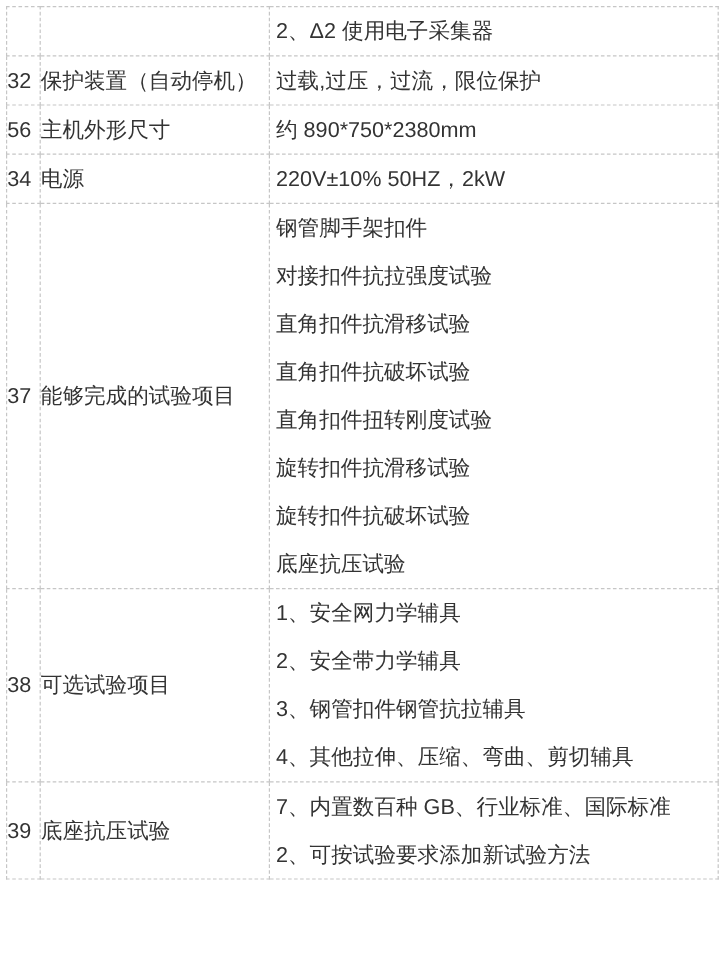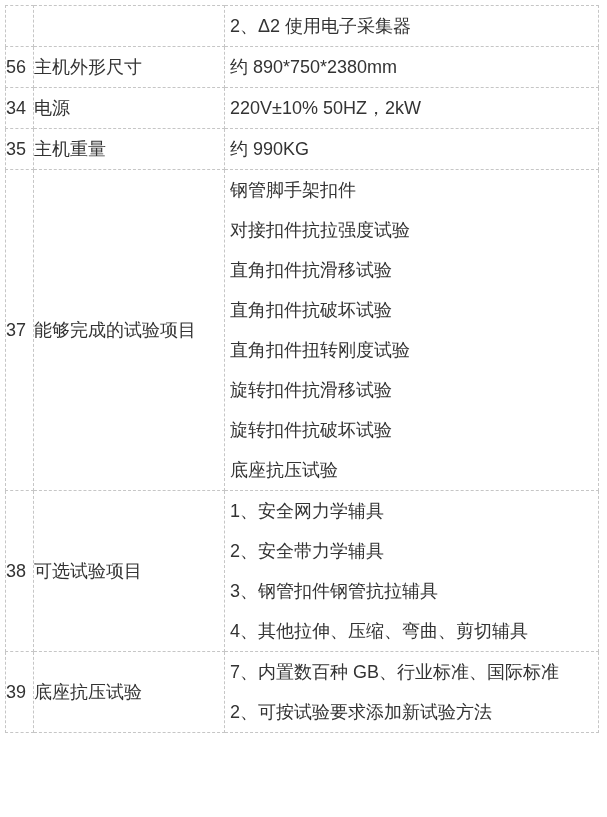--- a/index.html
+++ b/index.html
@@ -58,38 +58,38 @@
     </colgroup>
     <tbody id="table-body">
         <tr>
     <td class="num-cell"></td>
     <td class="label-cell"></td>
     <td class="value-cell">
             <div class="value-line">2、Δ2 使用电子采集器</div>
           </td>
   </tr>
         <tr>
+    <td class="num-cell">32</td>
+    <td class="label-cell">保护装置（自动停机）</td>
+    <td class="value-cell">
+            <div class="value-line">过载,过压，过流，限位保护</div>
+          </td>
+  </tr>
+        <tr>
     <td class="num-cell">56</td>
     <td class="label-cell">主机外形尺寸</td>
     <td class="value-cell">
             <div class="value-line">约 890*750*2380mm</div>
           </td>
   </tr>
         <tr>
     <td class="num-cell">34</td>
     <td class="label-cell">电源</td>
     <td class="value-cell">
             <div class="value-line">220V±10% 50HZ，2kW</div>
-          </td>
-  </tr>
-        <tr>
-    <td class="num-cell">35</td>
-    <td class="label-cell">主机重量</td>
-    <td class="value-cell">
-            <div class="value-line">约 990KG</div>
           </td>
   </tr>
         <tr>
     <td class="num-cell">37</td>
     <td class="label-cell">能够完成的试验项目</td>
     <td class="value-cell">
             <div class="value-line">钢管脚手架扣件</div>
             <div class="value-line">对接扣件抗拉强度试验</div>
             <div class="value-line">直角扣件抗滑移试验</div>
             <div class="value-line">直角扣件抗破坏试验</div>

